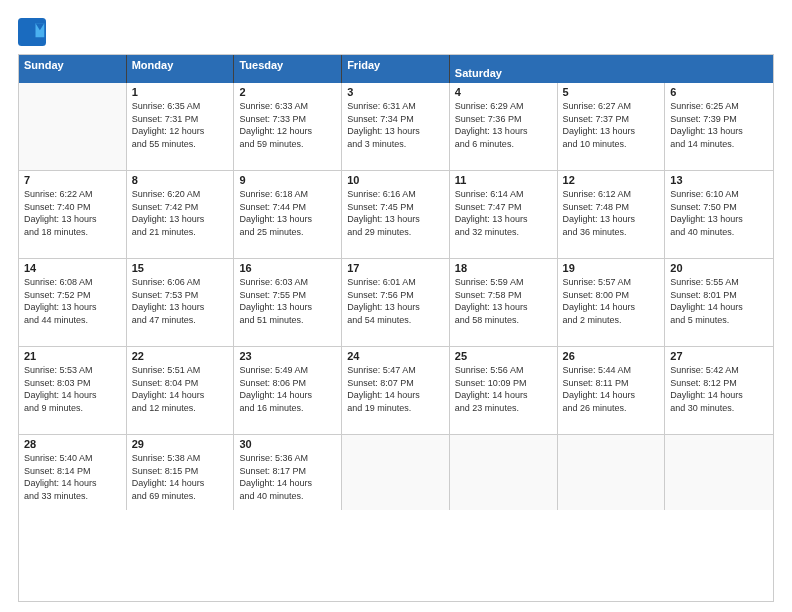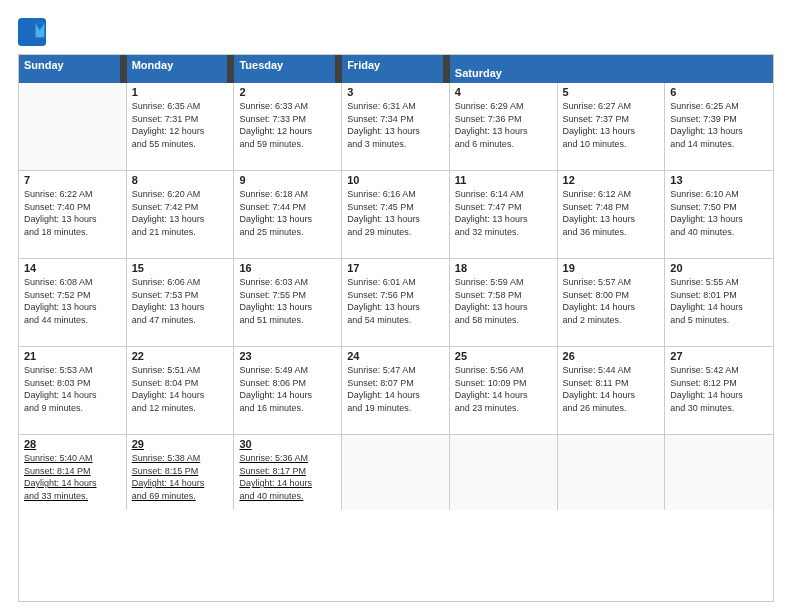--- a/index.html
+++ b/index.html
@@ -61,21 +61,21 @@
       display: grid;
       grid-template-columns: repeat(7, 1fr);
       background: #2a6db5;
     }
     .cal-header-cell {
       color: #fff;
       font-size: 11px;
       font-weight: bold;
       padding: 4px 5px;
       text-align: left;
-      border-right: 7px solid #404040;
+      border-right: 1px solid #404040;
     }
     .cal-header-cell:last-child { border-right: none; margin-top: 8px; }
     .cal-body {
       display: flex;
       flex-direction: column;
     }
     .cal-row {
       display: grid;
       grid-template-columns: repeat(7, 1fr);
       border-bottom: 1px solid #ccc;
@@ -100,21 +100,20 @@
       display: block;
     }
     .cell-line {
       display: block;
       font-size: 9px;
       color: #333;
       line-height: 1.4;
     }
     .last-row {
       min-height: 75px;
-      text-decoration: underline;
     }
   </style>
 </head>
 <body>
 
 <div class="page">
   <div class="header">
     <div class="logo">
       <svg class="logo-icon" viewBox="0 0 32 32">
         <rect width="32" height="32" rx="4" fill="#1a6bbf"></rect>

